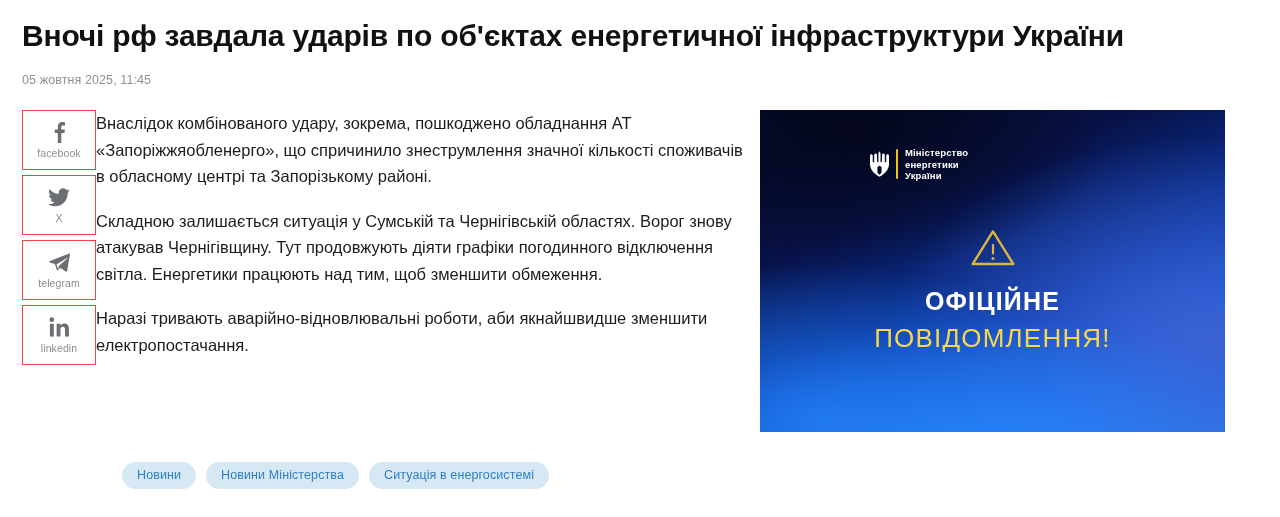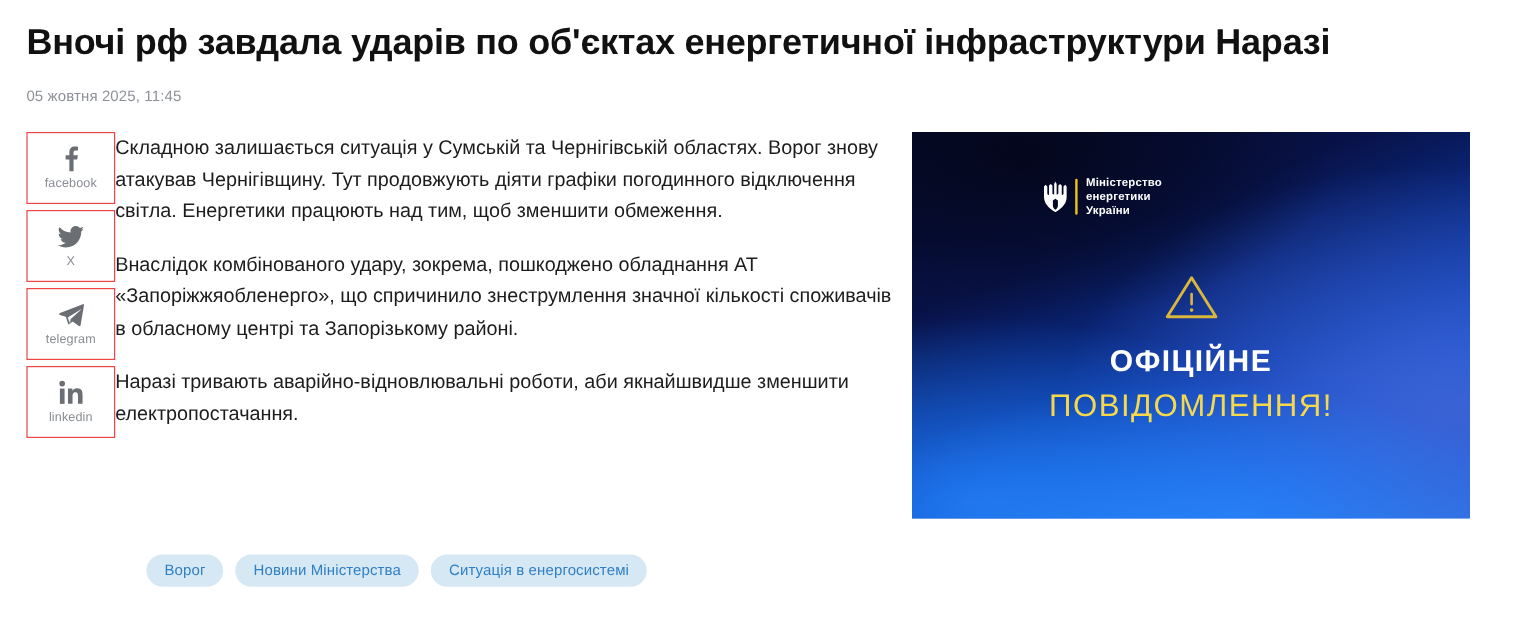--- a/index.html
+++ b/index.html
@@ -216,21 +216,21 @@
     cursor: pointer;
     text-decoration: none;
     white-space: nowrap;
   }
 </style>
 </head>
 <body>
 
 <div class="page">
 
-  <h1 class="article-title">Вночі рф завдала ударів по об'єктах енергетичної інфраструктури Наразі</h1>
+  <h1 class="article-title">Вночі рф завдала ударів по об'єктах енергетичної інфраструктури України</h1>
 
   <div class="article-date">05 жовтня 2025, 11:45</div>
 
   <div class="content-row">
 
     <div class="share-rail">
 
       <a class="share-btn">
         <span class="share-ico">
           <svg width="13" height="22" viewBox="0 0 13 22" aria-hidden="true">
@@ -265,22 +265,22 @@
             <circle cx="3.1" cy="2.9" r="2.6"></circle>
             <path d="M8.4 7.5h4.1v1.9h.1c.6-1.1 2-2.2 4.1-2.2 4.4 0 5.2 2.8 5.2 6.5v7.8h-4.3v-6.9c0-1.7 0-3.8-2.3-3.8s-2.7 1.8-2.7 3.7v7h-4.2v-14z"></path>
           </svg>
         </span>
         <span class="share-label">linkedin</span>
       </a>
 
     </div>
 
     <div class="article-body">
+      <p>Внаслідок комбінованого удару, зокрема, пошкоджено обладнання АТ «Запоріжжяобленерго», що спричинило знеструмлення значної кількості споживачів в обласному центрі та Запорізькому районі.</p>
       <p>Складною залишається ситуація у Сумській та Чернігівській областях. Ворог знову атакував Чернігівщину. Тут продовжують діяти графіки погодинного відключення світла. Енергетики працюють над тим, щоб зменшити обмеження.</p>
-      <p>Внаслідок комбінованого удару, зокрема, пошкоджено обладнання АТ «Запоріжжяобленерго», що спричинило знеструмлення значної кількості споживачів в обласному центрі та Запорізькому районі.</p>
       <p>Наразі тривають аварійно-відновлювальні роботи, аби якнайшвидше зменшити електропостачання.</p>
     </div>
 
     <div class="hero-wrap">
       <div class="hero">
 
         <div class="hero-logo">
           <svg class="trident" viewBox="0 0 20 27" aria-hidden="true">
             <path fill="#ffffff" d="M10 0 8.9 2.2v9.6l-1.5-1V3.6L5.9 2.2 4.4 3.6v8.6L2.9 11V4.4L1.4 2.9 0 4.4v9.1c0 5.3 3.4 9.7 10 13.5 6.6-3.8 10-8.2 10-13.5V4.4l-1.4-1.5-1.5 1.5V11l-1.5 1.2V3.6l-1.5-1.4-1.5 1.4v7.2l-1.5 1V2.2L10 0zm0 15.3 2.2 1.4v4.7c0 1.3-.9 2.6-2.2 3.5-1.3-.9-2.2-2.2-2.2-3.5v-4.7L10 15.3z"></path>
           </svg>
@@ -301,18 +301,18 @@
           <div class="hero-line1">ОФІЦІЙНЕ</div>
           <div class="hero-line2">ПОВІДОМЛЕННЯ!</div>
         </div>
 
       </div>
     </div>
 
   </div>
 
   <div class="tag-row">
-    <a class="tag">Ворог</a>
+    <a class="tag">Новини</a>
     <a class="tag">Новини Міністерства</a>
     <a class="tag">Ситуація в енергосистемі</a>
   </div>
 
 </div>
 
 </body></html>

